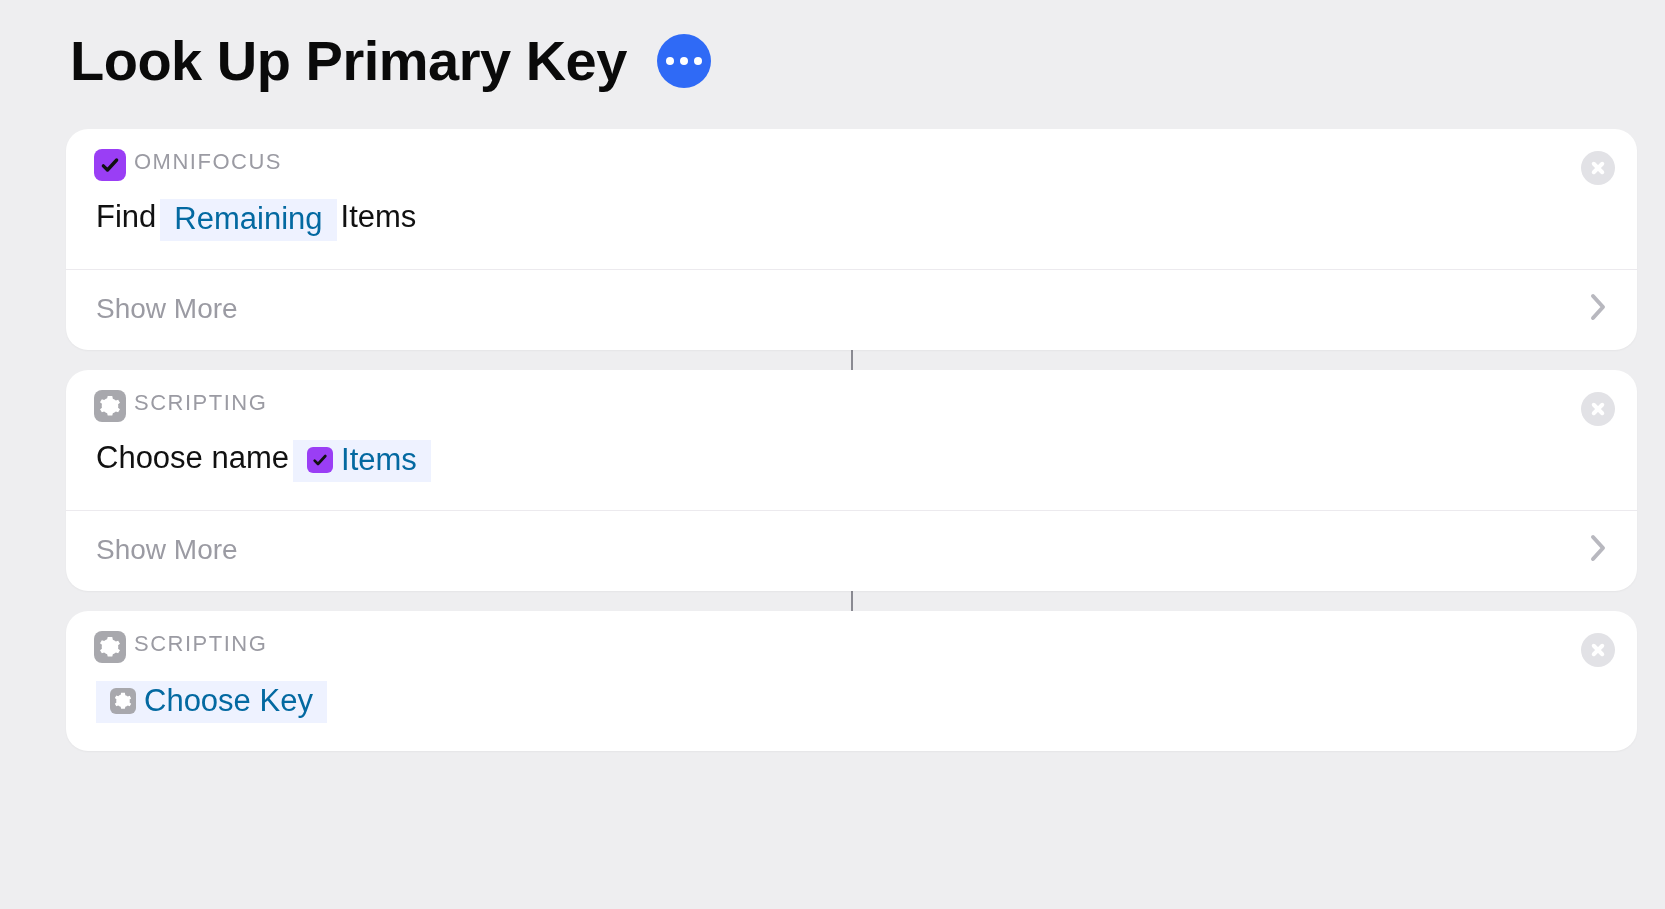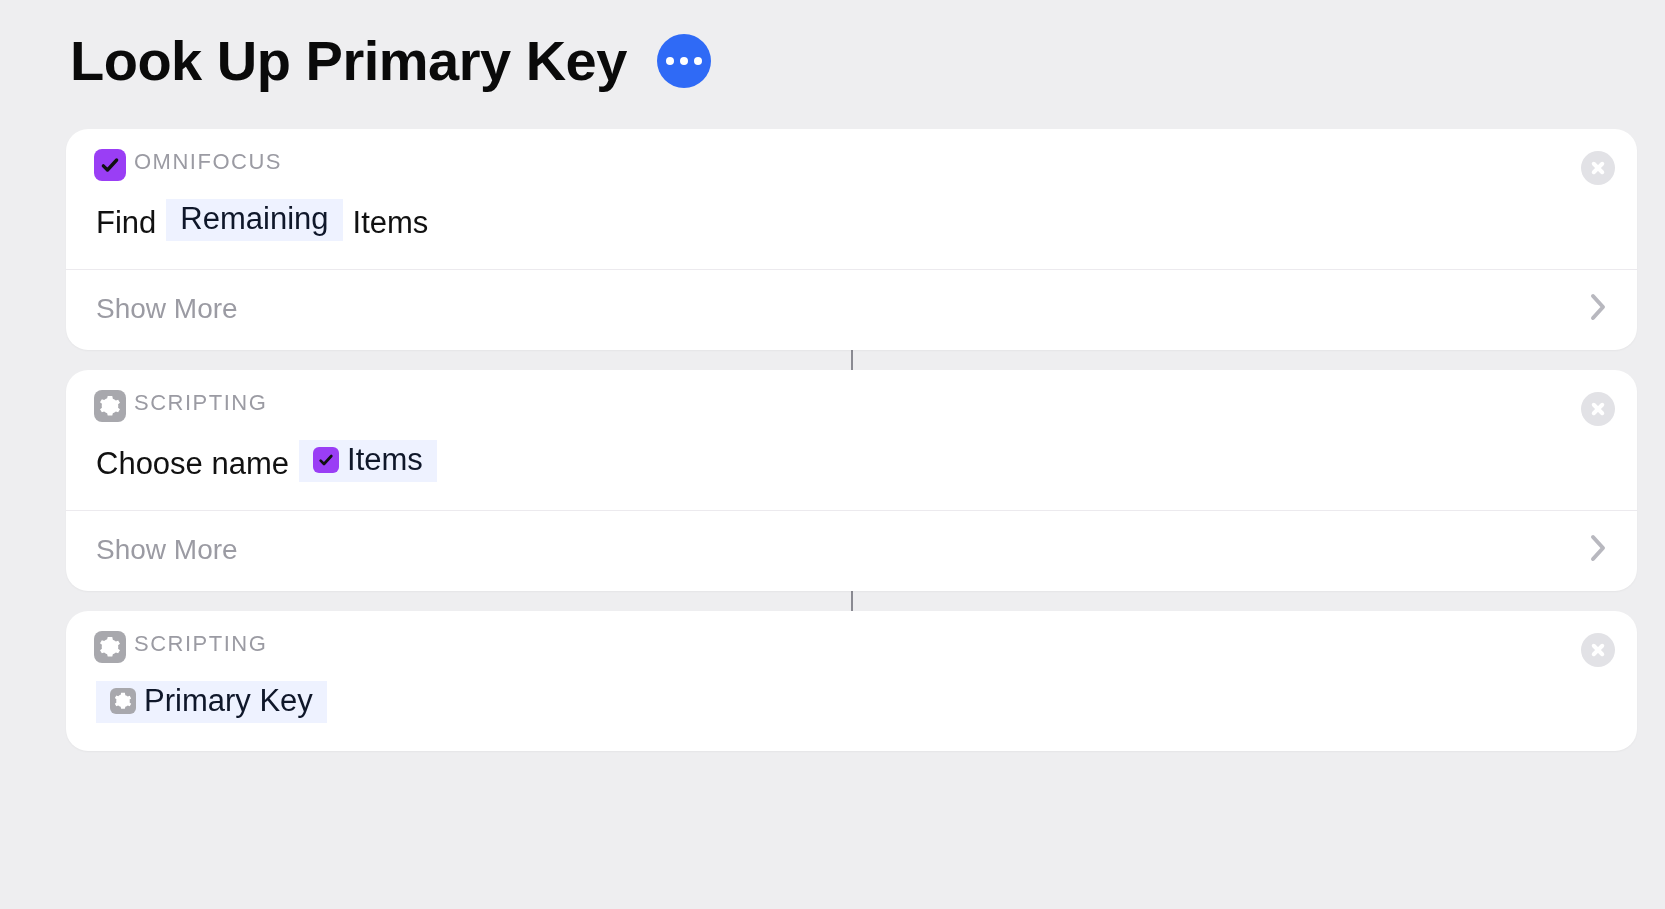--- a/index.html
+++ b/index.html
@@ -90,33 +90,33 @@
     height: 4px;
     background: #fff;
     border-radius: 2px;
   }
   .close-btn::before { transform: rotate(45deg); }
   .close-btn::after  { transform: rotate(-45deg); }
 
   .action-row {
     padding: 18px 30px 28px 30px;
     display: flex;
-    align-items: flex-end;
+    align-items: flex-start;
     flex-wrap: wrap;
-    gap: 10px;
+    gap: 4px;
     font-size: 31px;
     color: #111;
   }
   .action-text { color: #111; }
   .token {
     display: inline-flex;
     align-items: center;
     gap: 8px;
     background: #eef2ff;
-    color: #0f172a;
+    color: #0369a1;
     border-radius: 0;
     padding: 2px 14px 4px 14px;
     font-size: 31px;
     font-weight: 500;
     cursor: pointer;
   }
   .token .token-icon {
     width: 26px; height: 26px; display: inline-flex; align-items: center; justify-content: center;
   }
 
@@ -256,18 +256,18 @@
       </span>
       <span class="app-name">SCRIPTING</span>
     </div>
     <div class="action-row">
       <span class="token">
         <span class="token-icon gear-icon-sm">
           <svg viewBox="0 0 24 24" fill="#fff">
               <path d="M12 8a4 4 0 100 8 4 4 0 000-8zm9 4a8.9 8.9 0 00-.2-1.9l2.1-1.6-2-3.4-2.5 1a9 9 0 00-3.3-1.9L14.5 1h-5l-.6 2.6A9 9 0 005.6 5.5l-2.5-1-2 3.4 2.1 1.6A9 9 0 003 12c0 .65.07 1.28.2 1.9L1.1 15.5l2 3.4 2.5-1a9 9 0 003.3 1.9l.6 2.6h5l.6-2.6a9 9 0 003.3-1.9l2.5 1 2-3.4-2.1-1.6c.13-.62.2-1.25.2-1.9z"></path>
             </svg>
         </span>
-        <span>Primary Key</span>
+        <span>Choose Key</span>
       </span>
     </div>
   </div>
 
 </div>
 
 </body></html>

